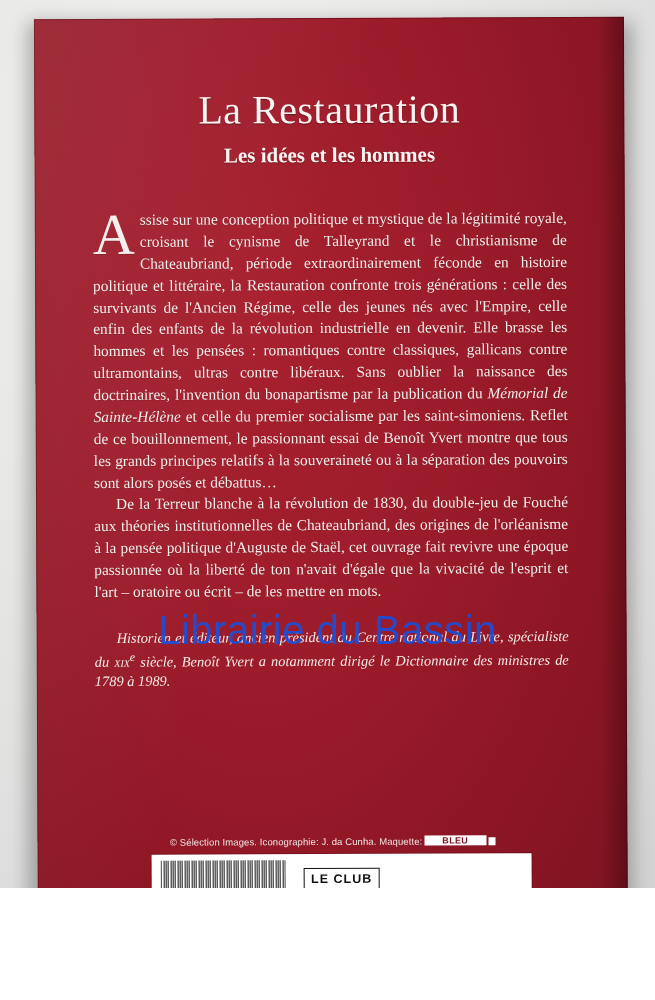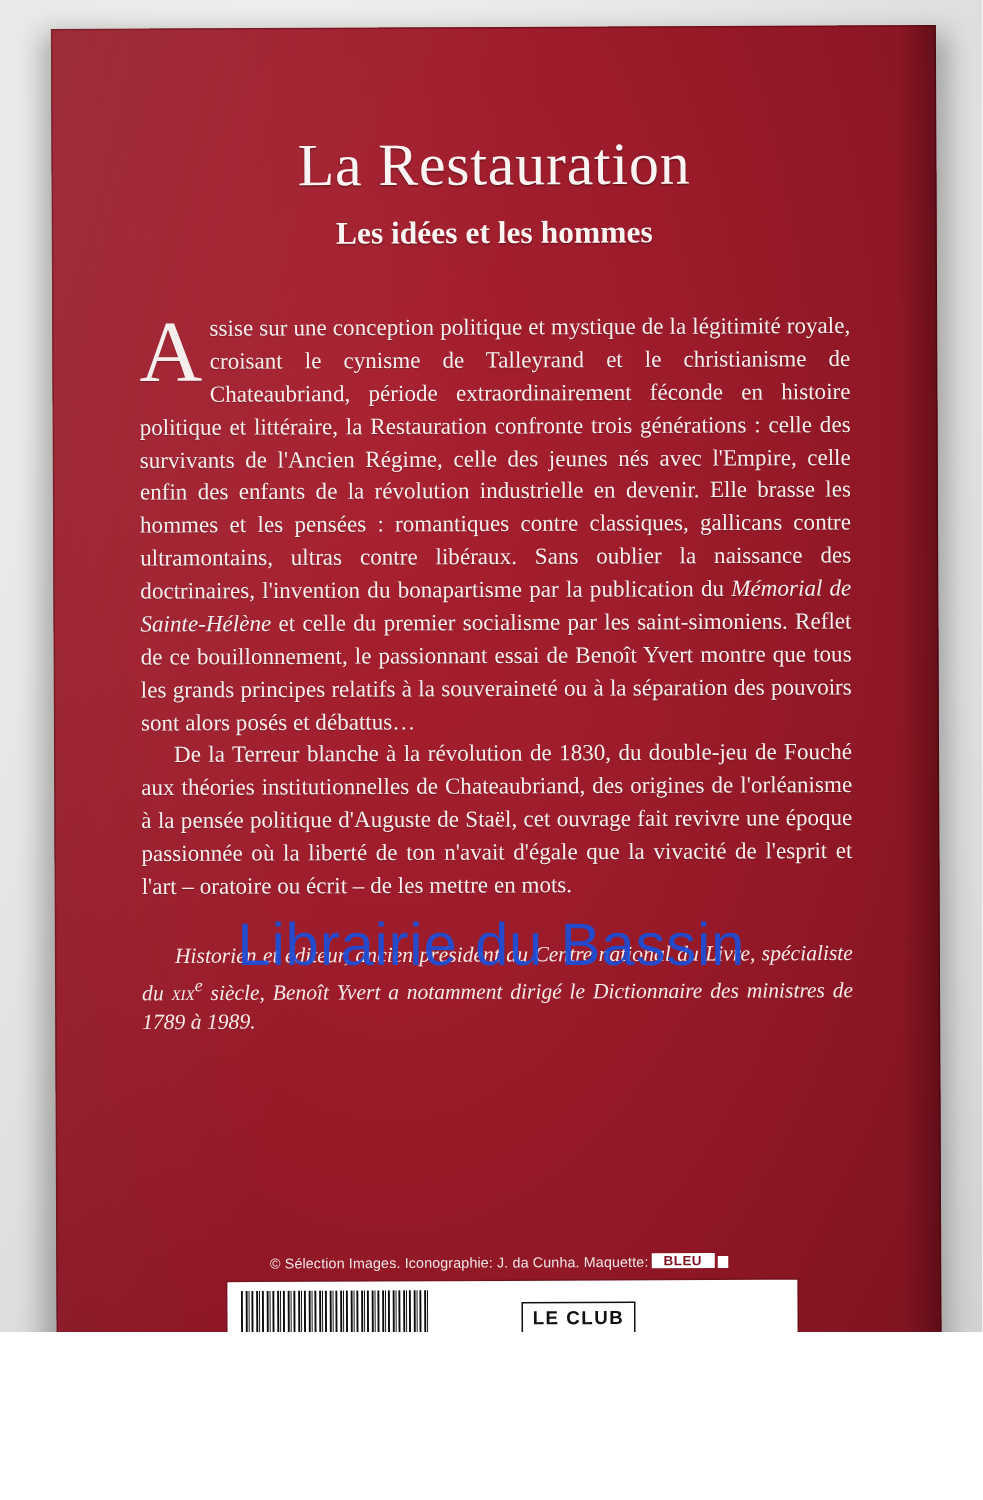--- a/index.html
+++ b/index.html
@@ -140,21 +140,21 @@
     font-size: 9.5px;
     color: #f0e4e2;
     letter-spacing: 0.1px;
   }
   #credits .bleu-box {
     display: inline-block;
     background: #ffffff;
     color: #7c1220;
     font-weight: bold;
     font-size: 9px;
-    padding: 0 8px;
+    padding: 0 18px;
     margin-left: 2px;
     vertical-align: 1px;
     letter-spacing: 0.3px;
   }
   #credits .bleu-tick {
     display: inline-block;
     width: 7px;
     height: 8px;
     background: #ffffff;
     margin-left: 2px;
@@ -209,21 +209,20 @@
     top: 14px;
     width: 74px;
     text-align: center;
     border: 1.6px solid #111;
     font-family: "Liberation Sans", sans-serif;
     font-weight: bold;
     font-size: 12.5px;
     letter-spacing: 1px;
     padding: 3px 0 3px 0;
     color: #111;
-    margin-left: 44px;
   }
   #price {
     position: absolute;
     left: 148px;
     top: 57px;
     width: 84px;
     text-align: center;
     font-family: "Liberation Sans", sans-serif;
     font-size: 12.5px;
     color: #111;

